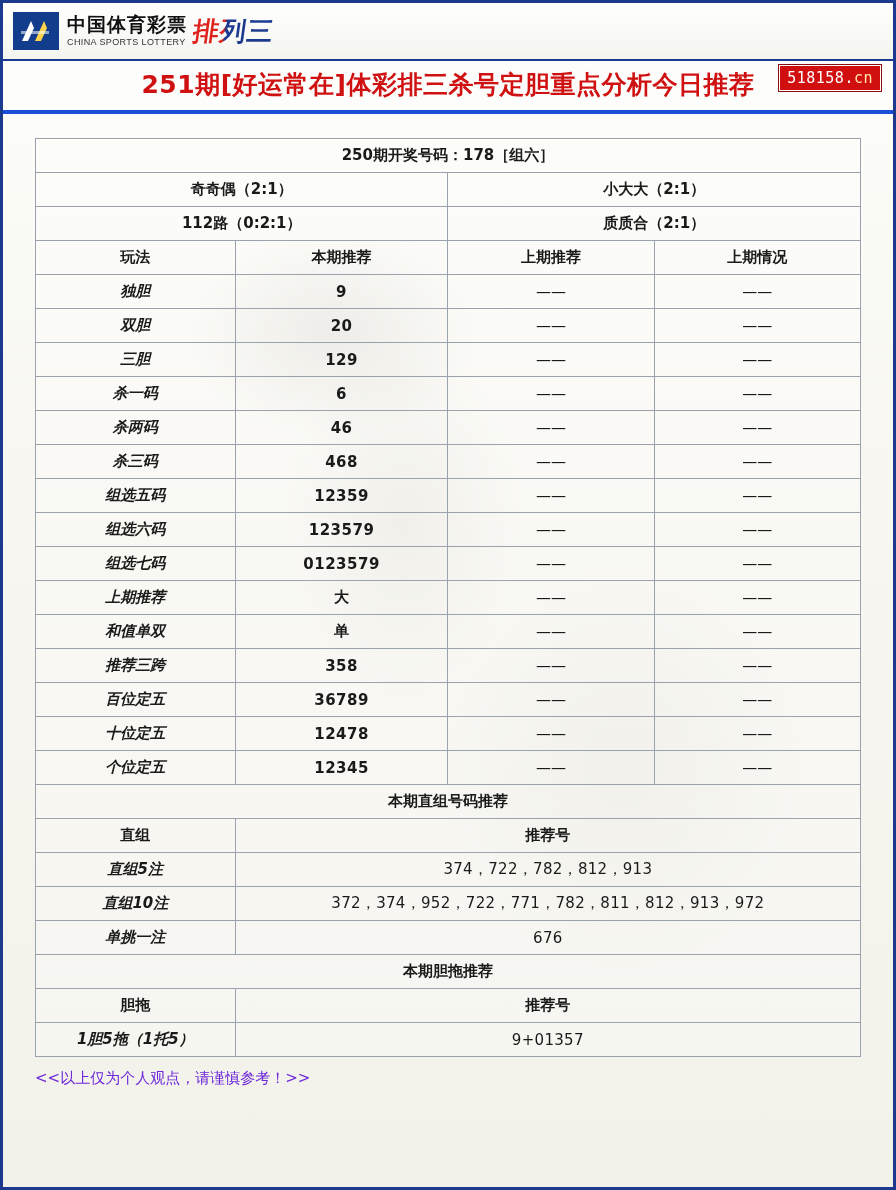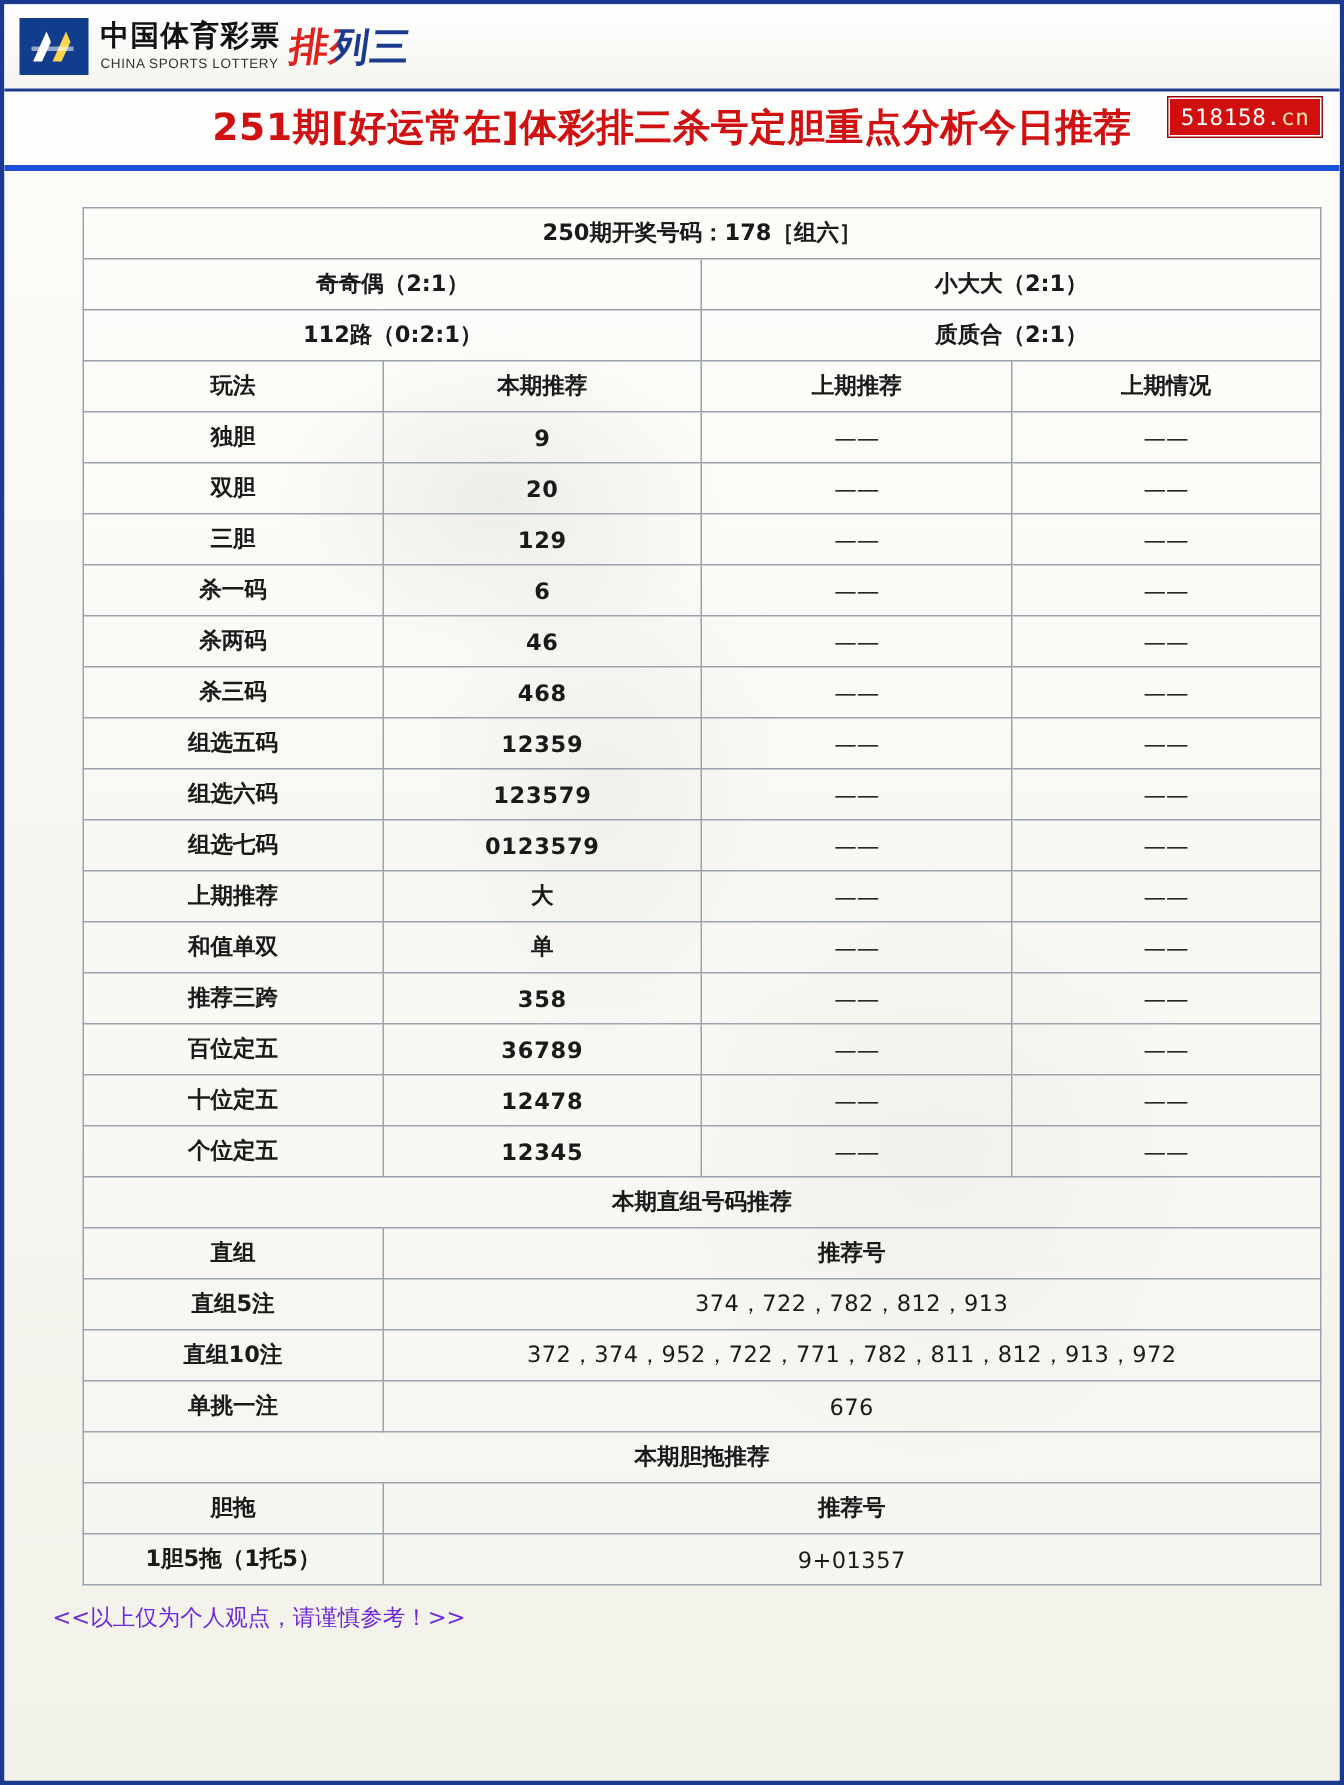--- a/index.html
+++ b/index.html
@@ -119,21 +119,20 @@
 
   
   .table-wrap {
     padding: 24px 32px 0 32px;
   }
   table.main {
     width: 100%;
     border-collapse: collapse;
     table-layout: fixed;
     background: rgba(255,255,255,0.30);
-    margin-left: 20px;
   }
   table.main td {
     border: 1px solid #9aa3ad;
     text-align: center;
     font-size: 15px;
     color: #1a1a1a;
     height: 31px;
     padding: 1px 2px;
     font-family: "DejaVu Sans", "Liberation Sans", sans-serif;
     white-space: nowrap;
@@ -142,20 +141,21 @@
   td.hdr {
     font-weight: bold;
     font-size: 15px;
   }
   td.band {
     font-weight: bold;
     font-size: 15px;
   }
   td.rowlabel {
     font-weight: bold;
+    font-style: italic;
   }
   td.val {
     font-family: "DejaVu Sans Mono", "Liberation Mono", monospace;
     font-weight: bold;
     font-size: 15px;
     letter-spacing: 0.5px;
   }
   td.valcn {
     font-weight: bold;
     font-size: 15px;

